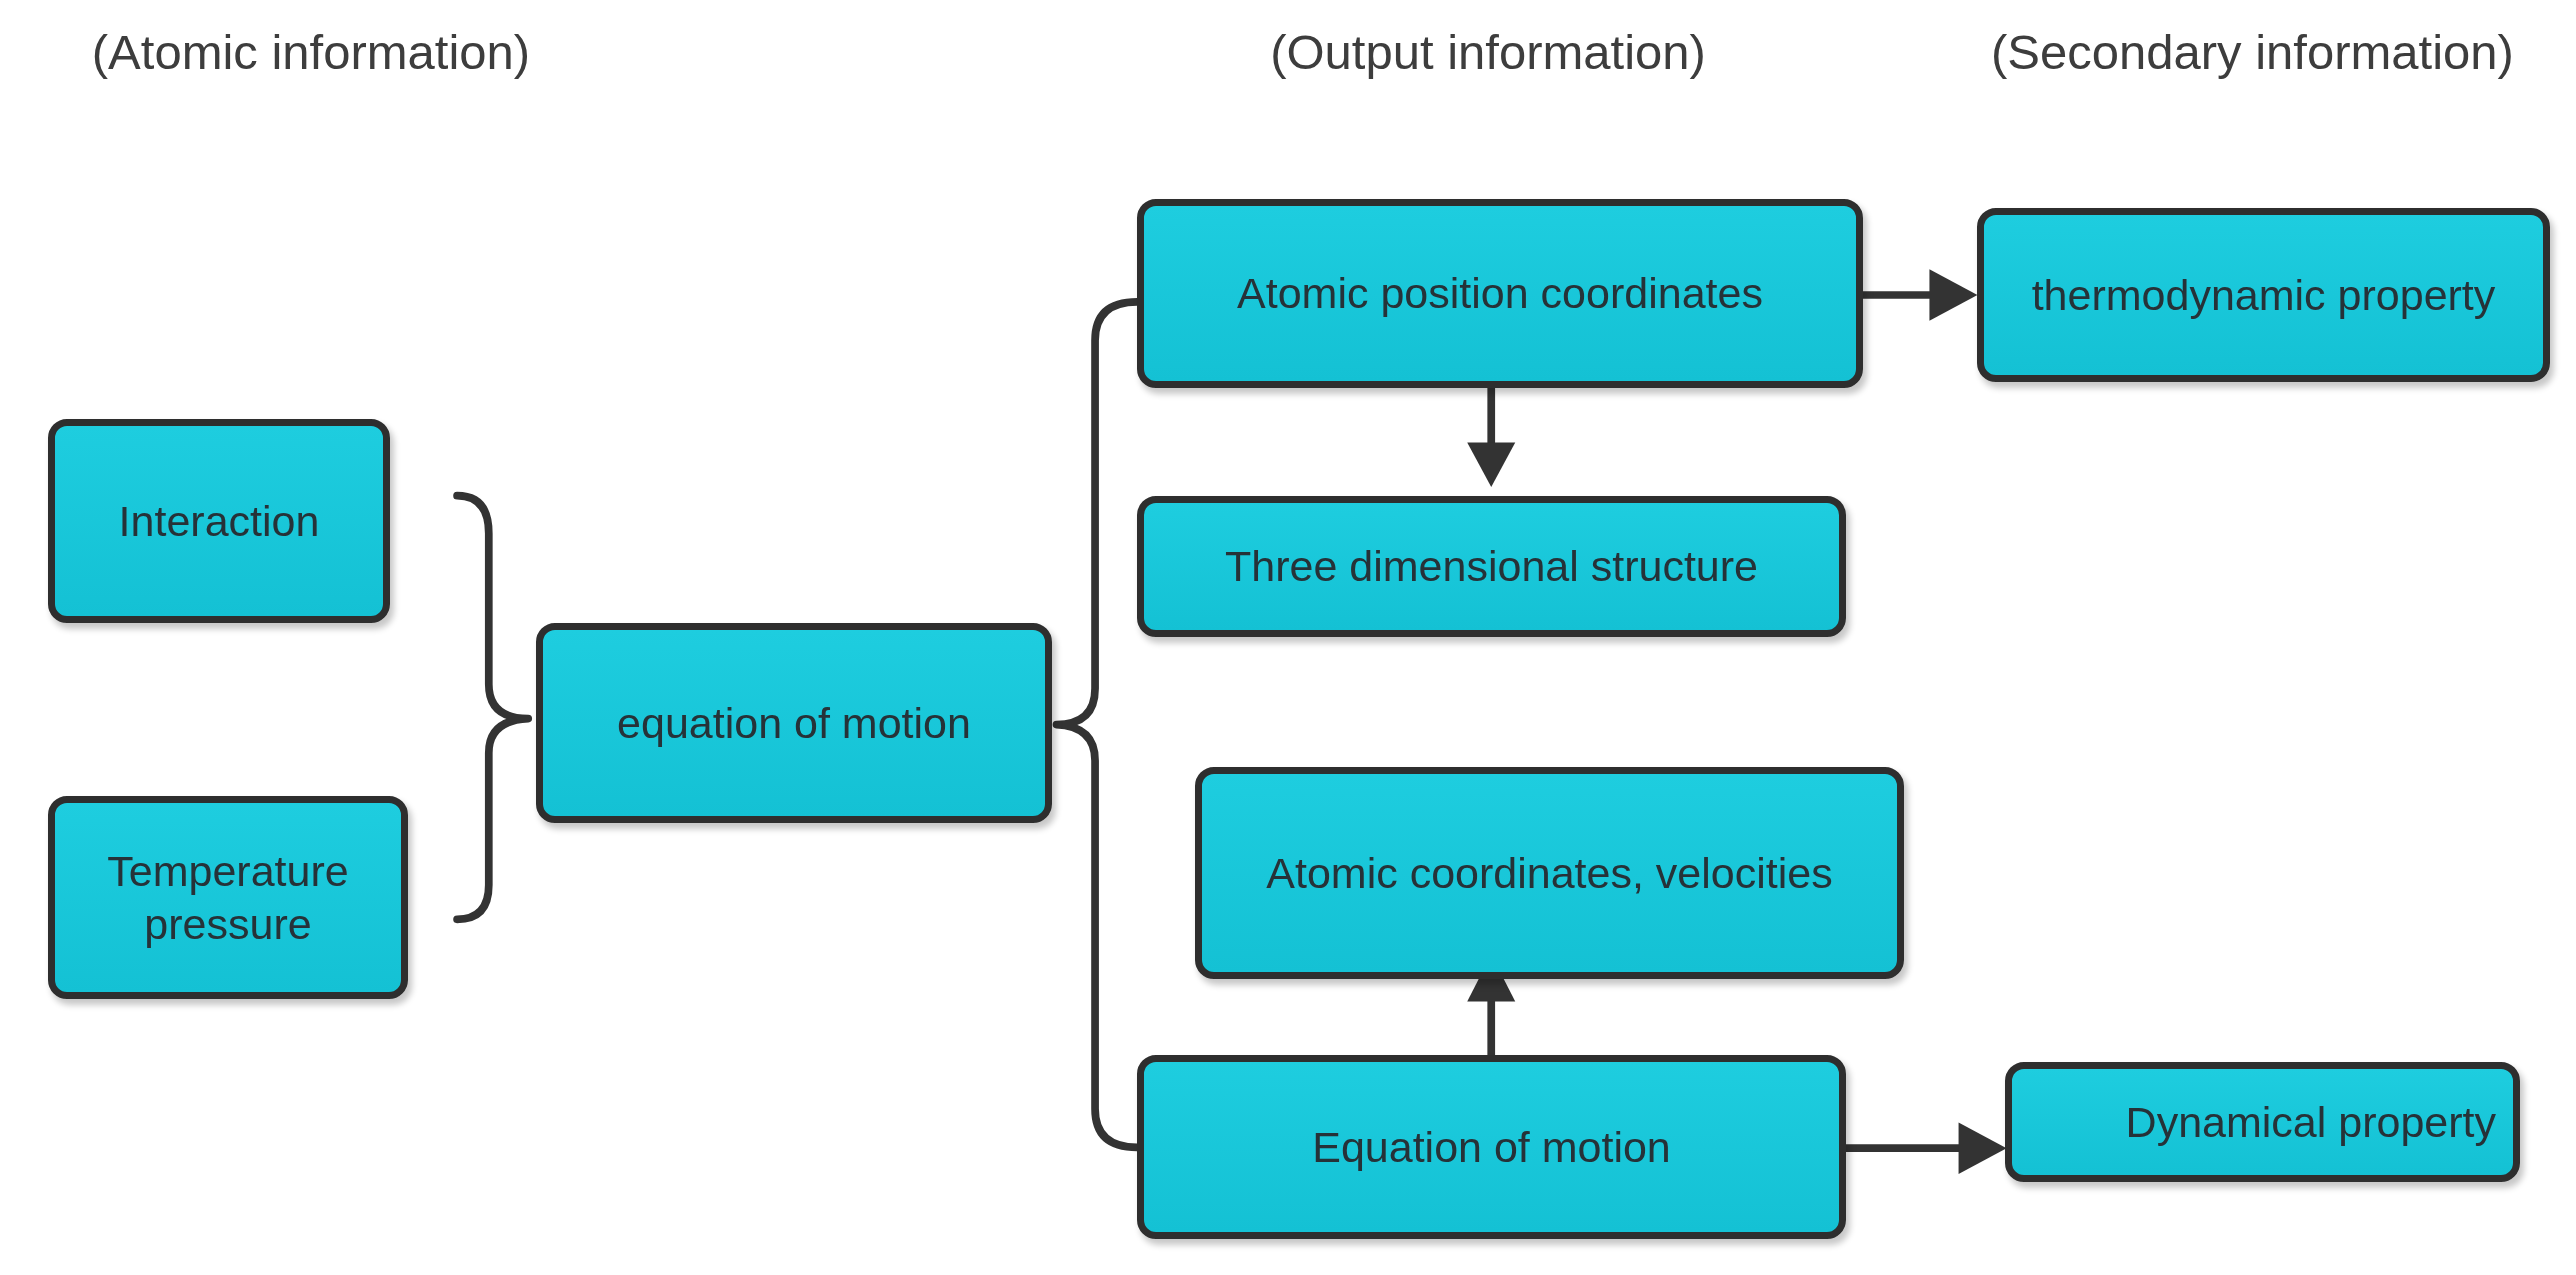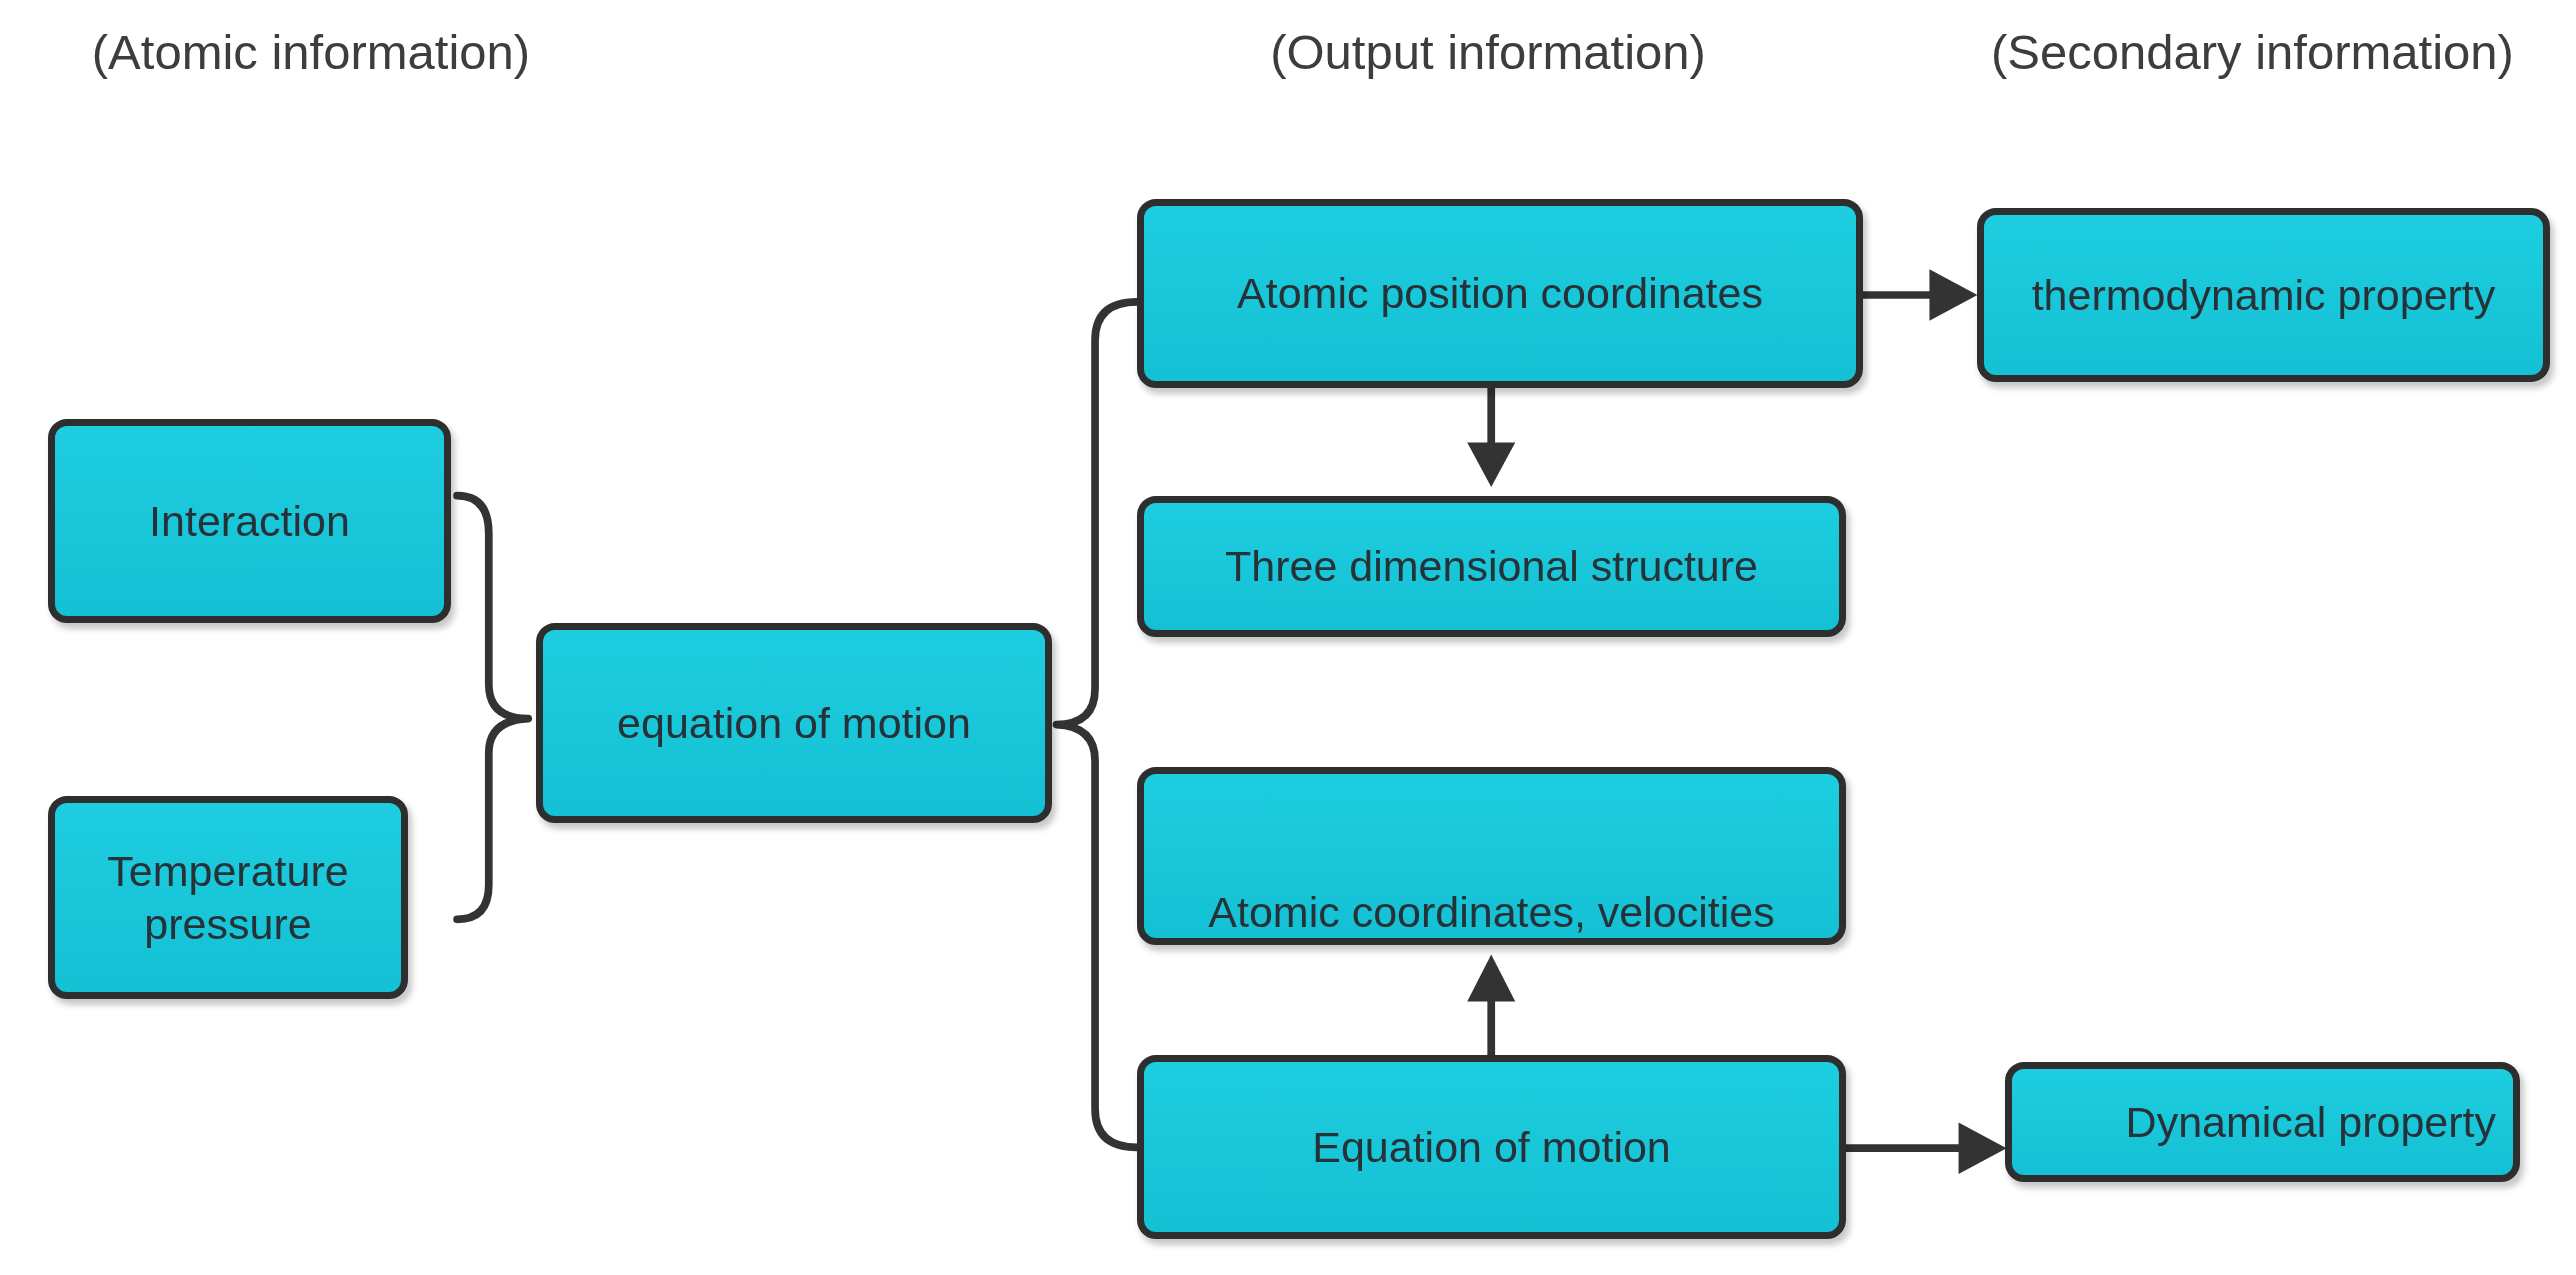--- a/index.html
+++ b/index.html
@@ -54,26 +54,26 @@
     justify-content: center;
   }
   .node-label {
     font-size: 43px;
     color: var(--box-text, #263238);
     text-align: center;
     white-space: pre-line;
     line-height: 1.22;
     padding: 0 17px;
   }
-  #n-interaction { left: 48px;   top: 419px;  width: 403px; height: 204px; }
+  #n-interaction { left: 48px;   top: 419px;  width: 342px; height: 204px; }
   #n-temperature { left: 48px;   top: 796px;  width: 360px; height: 203px; }
   #n-eq-input    { left: 536px;  top: 623px;  width: 516px; height: 200px; }
   #n-apc         { left: 1137px; top: 199px;  width: 726px; height: 189px; }
   #n-tds         { left: 1137px; top: 496px;  width: 709px; height: 141px; }
-  #n-acv         { left: 1137px; top: 767px;  width: 709px; height: 178px; align-items: flex-end; }
+  #n-acv         { left: 1195px; top: 767px;  width: 709px; height: 212px; }
   #n-eq-output   { left: 1137px; top: 1055px; width: 709px; height: 184px; }
   #n-thermo      { left: 1977px; top: 208px;  width: 573px; height: 174px; }
   #n-dyn         { left: 2005px; top: 1062px; width: 515px; height: 120px; justify-content: flex-end; }
 </style>
 </head>
 <body>
 
 <div id="canvas">
 
   <svg id="connector-layer" viewBox="0 0 3004 1488" xmlns="http://www.w3.org/2000/svg">

